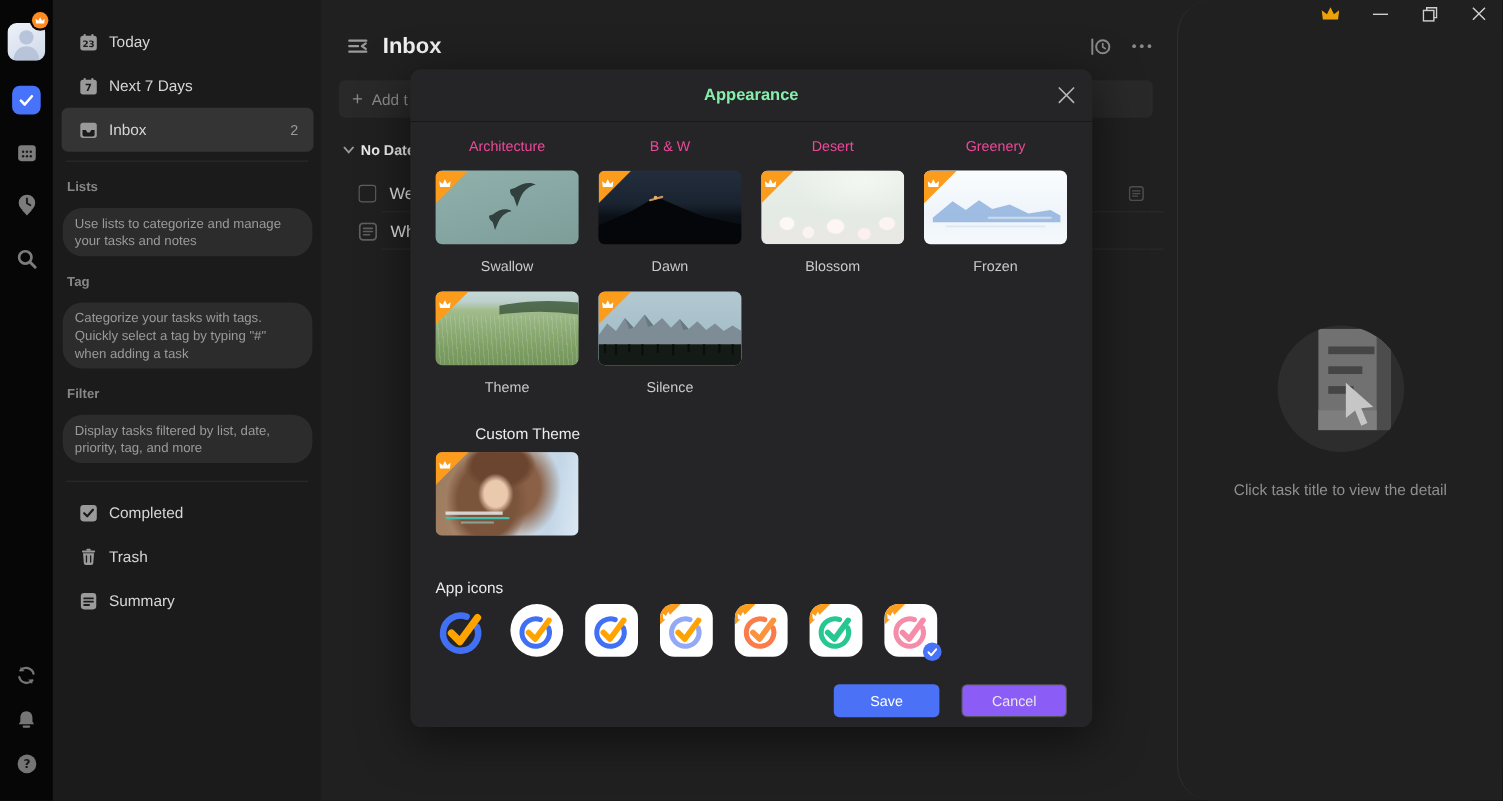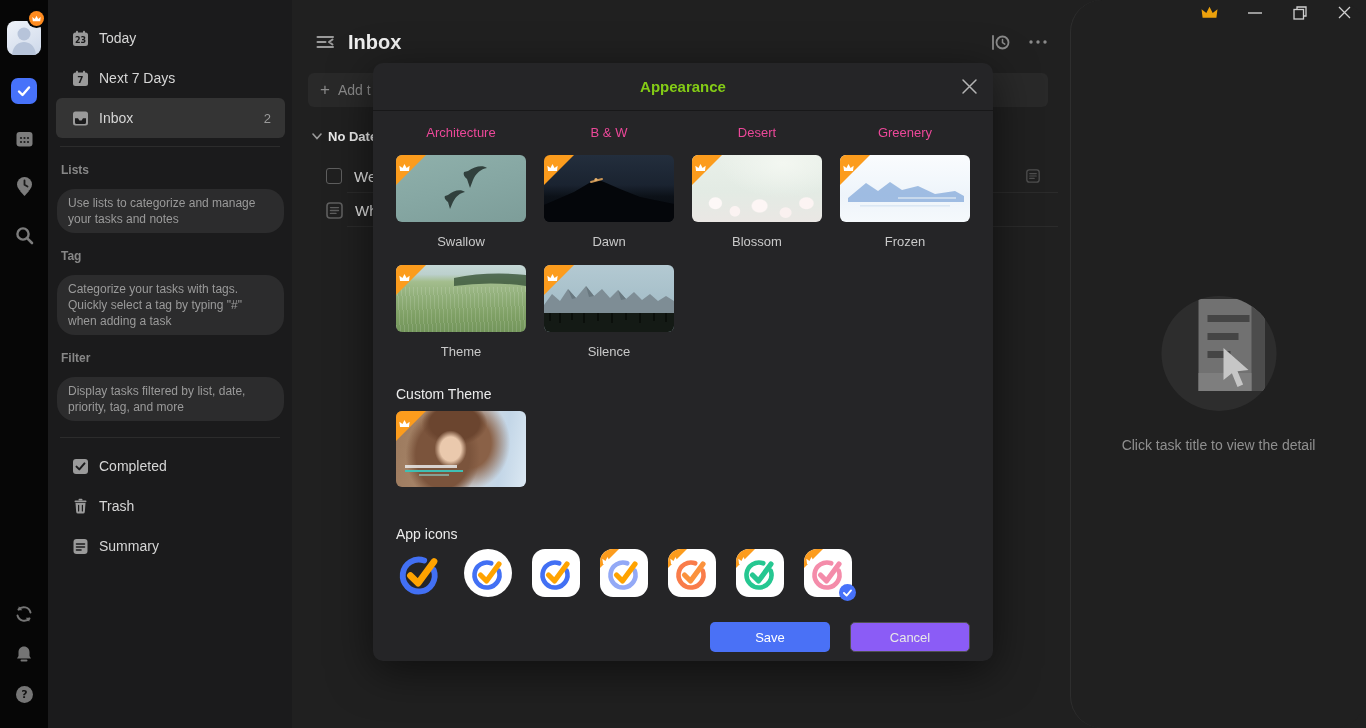--- a/index.html
+++ b/index.html
@@ -60,52 +60,52 @@
   .doc .s{position:absolute;left:9px;height:7px;background:#454545;}
   .doc .foot{position:absolute;left:0;right:13px;bottom:0;height:18px;background:#7e7e7e;}
   .cursor{position:absolute;left:58px;top:52px;}
   .empty-text{position:absolute;top:437px;left:0;right:0;text-align:center;font-size:14px;color:#8f8f8f;}
 
   
   .modal{position:absolute;left:373px;top:63px;width:620px;height:598px;background:#252527;border-radius:10px;
          box-shadow:0 10px 44px rgba(0,0,0,.55);z-index:10;box-sizing:border-box;}
   .m-header{height:47px;position:relative;display:flex;align-items:center;justify-content:center;
             border-bottom:1px solid rgba(0,0,0,.35);}
-  .m-title{font-size:15px;font-weight:bold;color:#84cc16;}
+  .m-title{font-size:15px;font-weight:bold;color:#86efac;}
   .m-close{position:absolute;right:15px;top:15px;width:17px;height:17px;cursor:pointer;display:flex;}
   .m-body{padding:0 23px;}
   .label-row{display:grid;grid-template-columns:repeat(4,130px);column-gap:18px;margin-top:14px;}
   .label-row span{text-align:center;font-size:13px;color:#ec4899;}
   .theme-grid{display:grid;grid-template-columns:repeat(4,130px);gap:16px 18px;margin-top:15px;}
   .thumb{width:130px;height:67px;border-radius:6px;position:relative;overflow:hidden;cursor:pointer;}
   .thumb svg.art{position:absolute;inset:0;}
   .caption{margin-top:13px;text-align:center;font-size:13px;color:#c9c9c9;line-height:14px;}
   .crown-corner{position:absolute;top:0;left:0;width:30px;height:30px;background:#fc9c1d;
                 clip-path:polygon(0 0,100% 0,0 100%);}
   .crown-corner-glyph{position:absolute;top:3px;left:3px;}
   .custom-label,.appicons-label{font-size:14px;color:#ececec;}
-  .custom-label{margin-top:27px;}
+  .custom-label{margin-top:27px;margin-left:36px;}
   .custom-thumb{margin-top:9px;width:130px;height:76px;border-radius:6px;position:relative;overflow:hidden;cursor:pointer;}
   .wm{position:absolute;left:9px;bottom:11px;}
   .wm .l1{width:52px;height:3px;background:#e9e9e9;opacity:.85;}
   .wm .l2{width:58px;height:2px;background:#3fc0b4;margin-top:2px;}
   .wm .l3{width:30px;height:2px;background:#8fd3cd;opacity:.6;margin:2px auto 0;}
   .appicons-label{margin-top:39px;}
   .icons-row{margin-top:7px;display:flex;gap:20px;align-items:center;}
   .app-icon{width:48px;height:48px;position:relative;cursor:pointer;flex:none;}
   .app-shape{position:absolute;inset:0;overflow:hidden;}
   .app-shape.circle{background:#fff;border-radius:50%;}
   .app-shape.squircle{background:#fff;border-radius:13px;}
   .app-shape .corner{position:absolute;top:0;left:0;width:19px;height:19px;background:#fc9c1d;
                      clip-path:polygon(0 0,100% 0,0 100%);}
   .app-shape .corner-glyph{position:absolute;top:2px;left:2px;}
   .sel-badge{position:absolute;right:-4px;bottom:-4px;width:17px;height:17px;border-radius:50%;background:#4772fa;
              display:flex;align-items:center;justify-content:center;}
   .m-footer{margin-top:25px;display:flex;justify-content:flex-end;gap:20px;}
-  .btn{width:120px;height:30px;border-radius:5px;font-size:13px;display:flex;align-items:center;justify-content:center;
+  .btn{width:96px;height:30px;border-radius:5px;font-size:13px;display:flex;align-items:center;justify-content:center;
        cursor:pointer;box-sizing:border-box;font-family:"Liberation Sans",sans-serif;}
   .btn-save{background:#4a71f6;color:#fff;border:none;}
   .btn-cancel{background:#8b5cf6;color:#e8e8e8;border:1px solid #515151;}
 
   
   .th-swallow{background:linear-gradient(165deg,#8fb0ab 0%,#86a7a3 50%,#7d9d99 100%);}
   .th-dawn{background:linear-gradient(180deg,#232e3d 0%,#1a2330 45%,#0c1118 62%,#05070b 100%);}
   .th-blossom{background:
       radial-gradient(90px 50px at 70% 12%,#f3f7f1 0%,rgba(243,247,241,0) 70%),
       radial-gradient(10px 9px at 18% 72%,#fdf8f7 0 60%,rgba(253,248,247,0) 72%),

